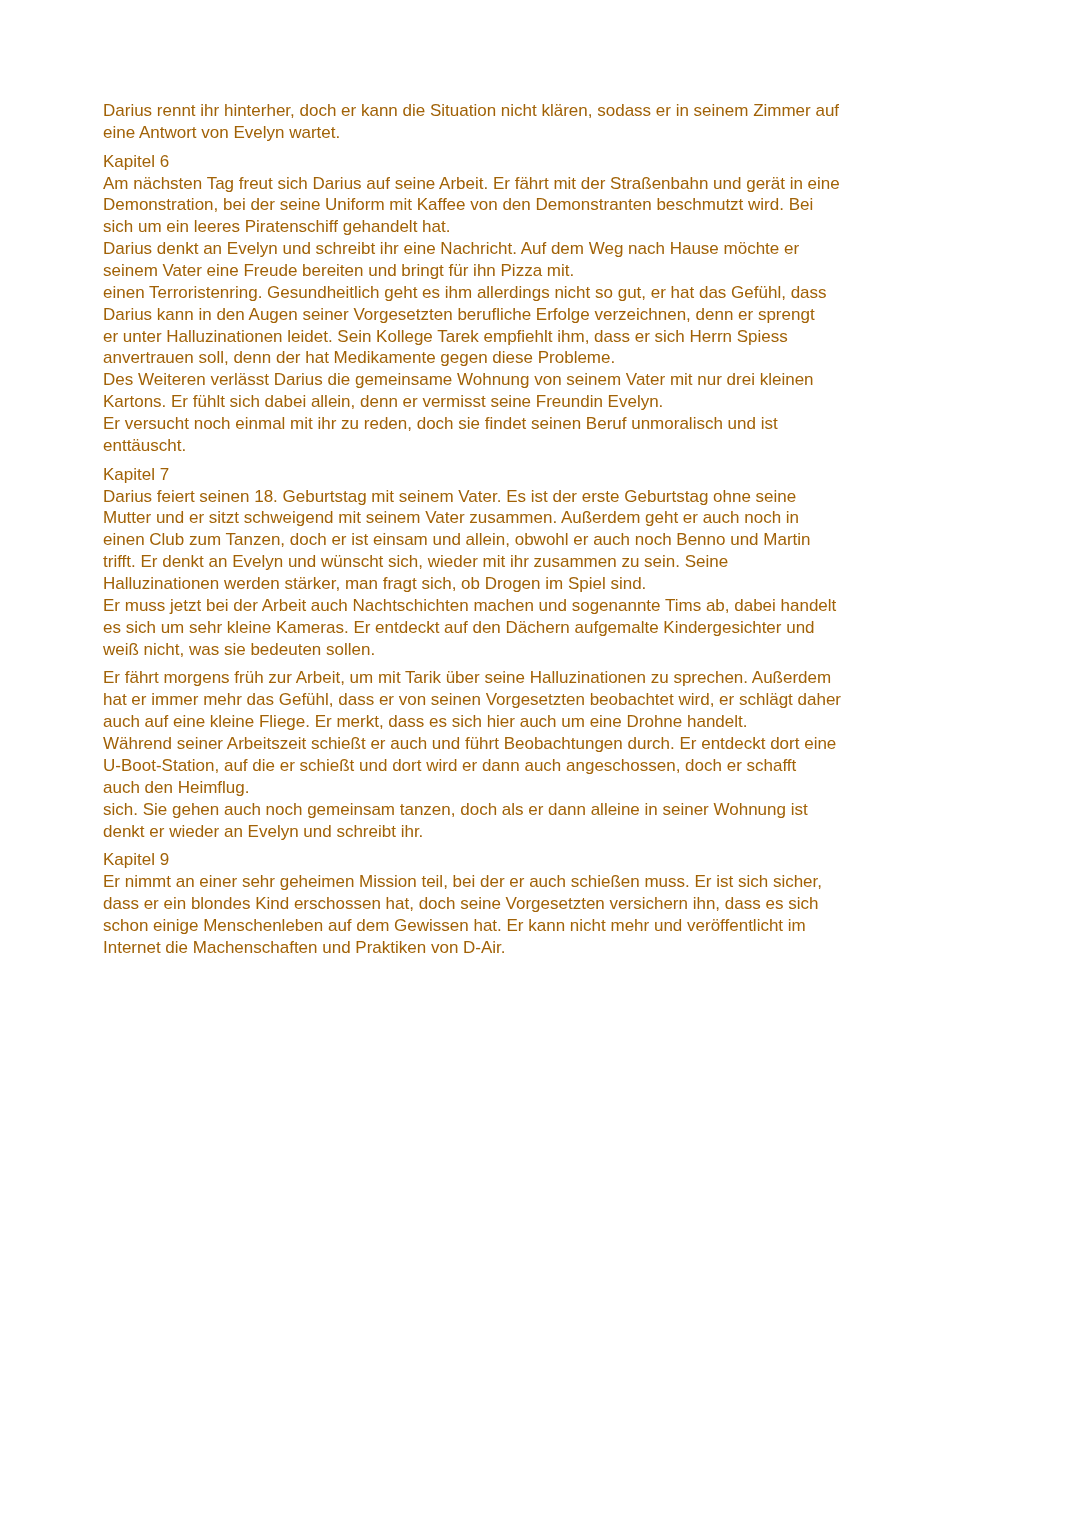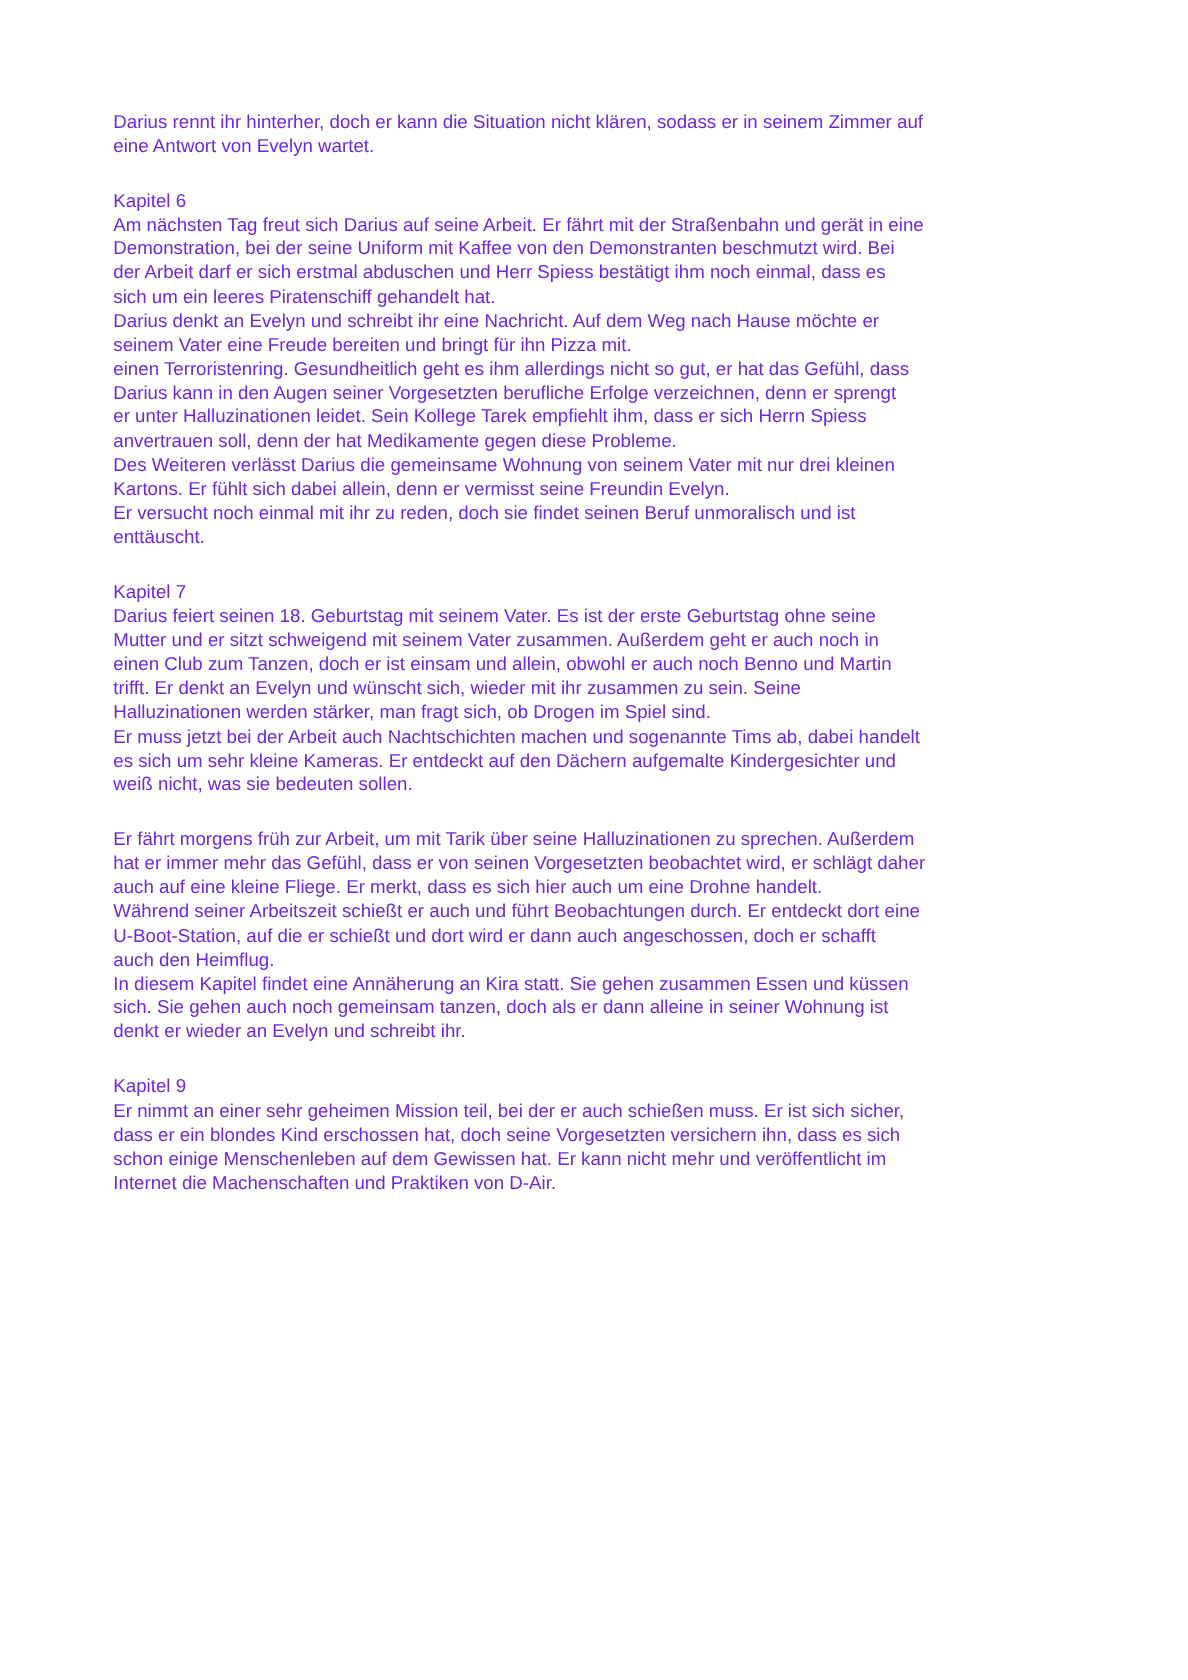--- a/index.html
+++ b/index.html
@@ -18,40 +18,39 @@
     position: absolute;
     left: 103px;
     top: 100px;
     width: 940px;
     color: #1a1a1a;
     font-size: 17px;
     line-height: 21.86px;
     letter-spacing: 0;
   }
   .block + .block {
-    margin-top: 28px; 
+    margin-top: 7px; 
   }
   .line {
     white-space: pre;
   }
 </style>
 </head>
 <body style="background: rgb(255, 255, 255);">
 
 <main>
-  <div class="page-text" style="color: #6d28d9;">
+  <div class="page-text" style="color: #a16207;">
       <div class="block">
         <div class="line">Darius rennt ihr hinterher, doch er kann die Situation nicht klären, sodass er in seinem Zimmer auf</div>
         <div class="line">eine Antwort von Evelyn wartet.</div>
       </div>
       <div class="block">
         <div class="line">Kapitel 6</div>
         <div class="line">Am nächsten Tag freut sich Darius auf seine Arbeit. Er fährt mit der Straßenbahn und gerät in eine</div>
         <div class="line">Demonstration, bei der seine Uniform mit Kaffee von den Demonstranten beschmutzt wird. Bei</div>
-        <div class="line">der Arbeit darf er sich erstmal abduschen und Herr Spiess bestätigt ihm noch einmal, dass es</div>
         <div class="line">sich um ein leeres Piratenschiff gehandelt hat.</div>
         <div class="line">Darius denkt an Evelyn und schreibt ihr eine Nachricht. Auf dem Weg nach Hause möchte er</div>
         <div class="line">seinem Vater eine Freude bereiten und bringt für ihn Pizza mit.</div>
         <div class="line">einen Terroristenring. Gesundheitlich geht es ihm allerdings nicht so gut, er hat das Gefühl, dass</div>
         <div class="line">Darius kann in den Augen seiner Vorgesetzten berufliche Erfolge verzeichnen, denn er sprengt</div>
         <div class="line">er unter Halluzinationen leidet. Sein Kollege Tarek empfiehlt ihm, dass er sich Herrn Spiess</div>
         <div class="line">anvertrauen soll, denn der hat Medikamente gegen diese Probleme.</div>
         <div class="line">Des Weiteren verlässt Darius die gemeinsame Wohnung von seinem Vater mit nur drei kleinen</div>
         <div class="line">Kartons. Er fühlt sich dabei allein, denn er vermisst seine Freundin Evelyn.</div>
         <div class="line">Er versucht noch einmal mit ihr zu reden, doch sie findet seinen Beruf unmoralisch und ist</div>
@@ -68,21 +67,20 @@
         <div class="line">es sich um sehr kleine Kameras. Er entdeckt auf den Dächern aufgemalte Kindergesichter und</div>
         <div class="line">weiß nicht, was sie bedeuten sollen.</div>
       </div>
       <div class="block">
         <div class="line">Er fährt morgens früh zur Arbeit, um mit Tarik über seine Halluzinationen zu sprechen. Außerdem</div>
         <div class="line">hat er immer mehr das Gefühl, dass er von seinen Vorgesetzten beobachtet wird, er schlägt daher</div>
         <div class="line">auch auf eine kleine Fliege. Er merkt, dass es sich hier auch um eine Drohne handelt.</div>
         <div class="line">Während seiner Arbeitszeit schießt er auch und führt Beobachtungen durch. Er entdeckt dort eine</div>
         <div class="line">U-Boot-Station, auf die er schießt und dort wird er dann auch angeschossen, doch er schafft</div>
         <div class="line">auch den Heimflug.</div>
-        <div class="line">In diesem Kapitel findet eine Annäherung an Kira statt. Sie gehen zusammen Essen und küssen</div>
         <div class="line">sich. Sie gehen auch noch gemeinsam tanzen, doch als er dann alleine in seiner Wohnung ist</div>
         <div class="line">denkt er wieder an Evelyn und schreibt ihr.</div>
       </div>
       <div class="block">
         <div class="line">Kapitel 9</div>
         <div class="line">Er nimmt an einer sehr geheimen Mission teil, bei der er auch schießen muss. Er ist sich sicher,</div>
         <div class="line">dass er ein blondes Kind erschossen hat, doch seine Vorgesetzten versichern ihn, dass es sich</div>
         <div class="line">schon einige Menschenleben auf dem Gewissen hat. Er kann nicht mehr und veröffentlicht im</div>
         <div class="line">Internet die Machenschaften und Praktiken von D-Air.</div>
       </div>

